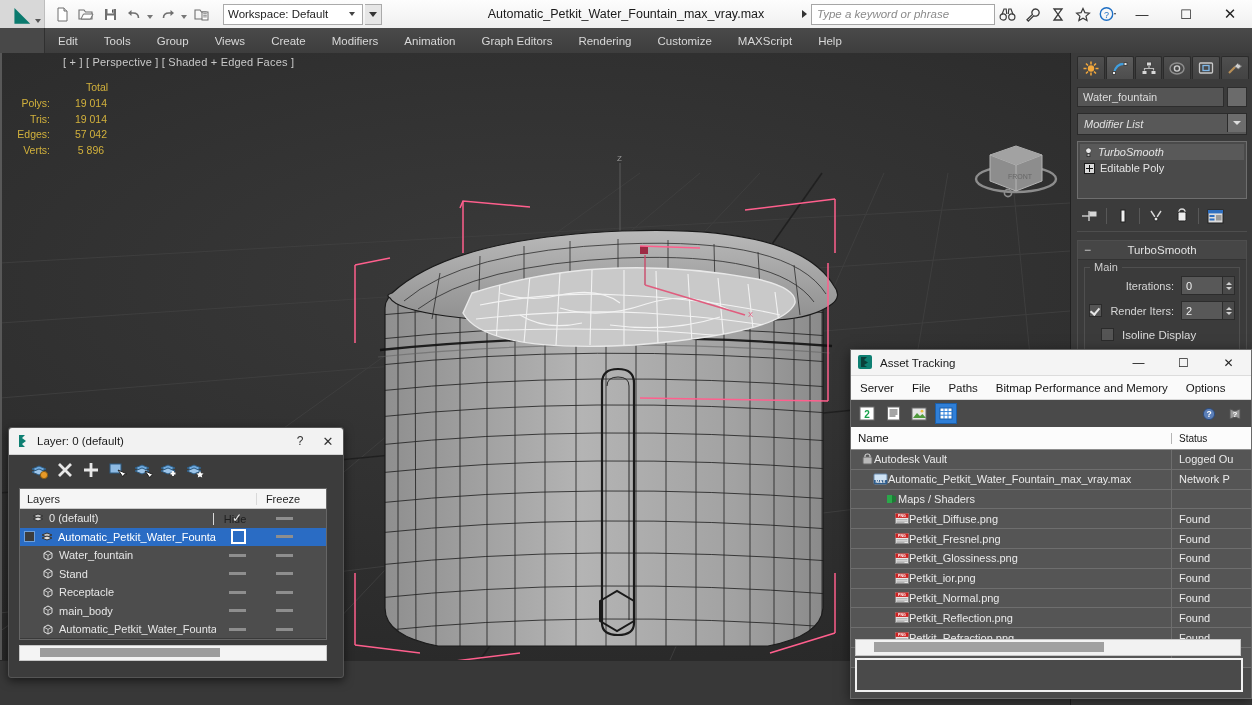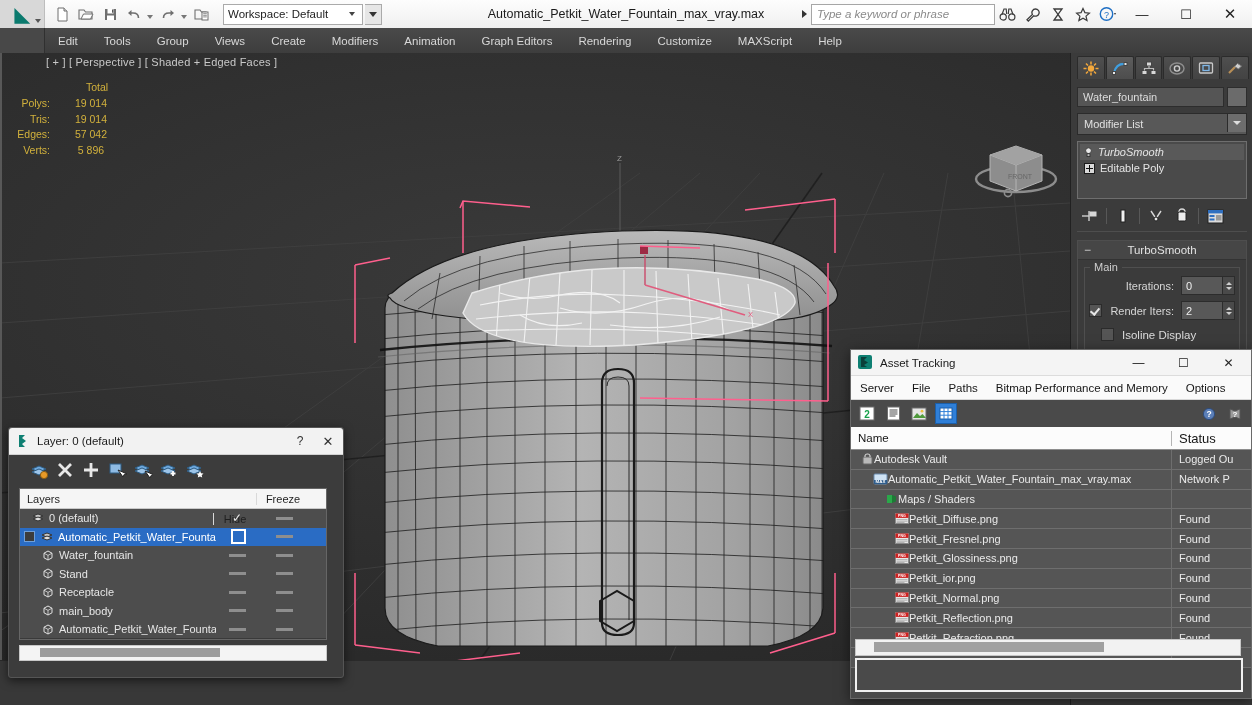--- a/index.html
+++ b/index.html
@@ -71,21 +71,21 @@
   }
 
   
   .viewport{
     position:absolute;left:0;top:53px;width:1070px;height:607px;
     background:#2e2e2e;overflow:hidden;
   }
   .vp-grad{position:absolute;inset:0;background:
      radial-gradient(120% 90% at 50% 38%, #3a3a3a 0%, #2f2f2f 48%, #232323 100%);}
   .vp-label{
-    position:absolute;left:6px;top:3px;font-size:11px;color:#c9c9c9;letter-spacing:.2px;padding-left:40px;
+    position:absolute;left:23px;top:3px;font-size:11px;color:#c9c9c9;letter-spacing:.2px;padding-left:40px;
   }
   .stats{
     position:absolute;left:8px;top:27px;font-size:10.5px;color:#d2b13c;line-height:15.8px;
   }
   .stats table{border-collapse:collapse;}
   .stats td{padding:0 0 0 0;font-size:10.5px;color:#d2b13c;}
   .stats td.k{text-align:right;padding-right:9px;width:42px;}
   .stats td.v{text-align:center;min-width:52px;}
   .stats .hdr{color:#d2b13c;padding-left:12px;}
   .vp-border-l{position:absolute;left:0;top:0;bottom:0;width:2px;background:#585858;}
@@ -107,21 +107,21 @@
   .cp-tab.active{background:linear-gradient(#5d5d5d,#4d4d4d);}
   .cp-body{padding:5px 6px 0 6px;}
   .namerow{display:flex;gap:3px;margin-top:3px;}
   .nameinput{
     flex:1;height:18px;background:#555;border:1px solid #2d2d2d;
     font-size:11px;color:#ddd;display:flex;align-items:center;padding:0 5px;
   }
   .colorchip{width:18px;height:18px;background:#6b6b6b;border:1px solid #2d2d2d;}
   .modlist{
     margin-top:6px;height:20px;background:#585858;border:1px solid #2b2b2b;
-    display:flex;align-items:center;font-size:11px;color:#e0e0e0;padding:0 6px;position:relative;
+    display:flex;align-items:center;font-size:11px;color:#e0e0e0;padding:0 6px;position:relative;font-style:italic;
   }
   .modlist .dd{
     position:absolute;right:0;top:0;width:18px;height:18px;background:#6d6d6d;border-left:1px solid #2b2b2b;
     display:flex;align-items:center;justify-content:center;
   }
   .modlist .dd i{width:0;height:0;border-left:4px solid transparent;border-right:4px solid transparent;border-top:4px solid #ddd;}
   .stack{
     margin-top:6px;height:52px;background:#4a4a4a;border:1px solid #6e6e6e;padding:2px;
   }
   .stackrow{height:16px;display:flex;align-items:center;gap:5px;padding-left:4px;font-size:11px;color:#e4e4e4;}
@@ -217,21 +217,21 @@
   .at-title .tx{flex:1;font-size:11.5px;color:#1a1a1a;}
   .at-wbtn{width:45px;height:25px;display:flex;align-items:center;justify-content:center;font-size:12px;color:#222;}
   .at-menu{height:23px;background:#fafafa;display:flex;align-items:center;border-bottom:1px solid #d8d8d8;}
   .at-menu .m{font-size:11.5px;color:#161616;padding:0 9px;}
   .at-tools{height:27px;background:#4a4a4a;display:flex;align-items:center;padding:0 6px;gap:6px;}
   .at-tool{width:20px;height:19px;display:flex;align-items:center;justify-content:center;}
   .at-tool.sel{background:#2f7fd8;border:1px solid #1c5fa8;}
   .at-spacer{flex:1;}
   .at-hdr{height:22px;background:#fcfcfc;display:flex;align-items:center;border-bottom:1px solid #8d8d8d;}
   .at-hdr .c1{flex:1;padding-left:7px;font-size:11.5px;color:#151515;}
-  .at-hdr .c2{width:72px;padding-left:7px;font-size:13px;color:#151515;border-left:1px solid #b5b5b5;}
+  .at-hdr .c2{width:72px;padding-left:7px;font-size:10px;color:#151515;border-left:1px solid #b5b5b5;}
   .at-rows{background:#555;}
   .at-row{height:18.8px;display:flex;align-items:center;border-bottom:1px solid #6e6e6e;}
   .at-row .c1{flex:1;display:flex;align-items:center;gap:0;font-size:11px;color:#eaeaea;overflow:hidden;white-space:nowrap;}
   .at-row .c2{width:72px;padding-left:7px;font-size:11px;color:#eaeaea;border-left:1px solid #6e6e6e;
     height:100%;display:flex;align-items:center;overflow:hidden;white-space:nowrap;}
   .at-hsb{position:absolute;left:4px;bottom:42px;width:384px;height:15px;background:#f2f2f2;border:1px solid #c6c6c6;}
   .at-hsb .thumb{position:absolute;left:18px;top:2px;width:230px;height:10px;background:#a0a0a0;}
   .at-status{position:absolute;left:4px;bottom:6px;width:384px;height:30px;background:#4a4a4a;border:2px solid #f0f0f0;}
   .png-ic{width:14px;height:11px;flex:none;}
   .indent1{padding-left:10px;}

